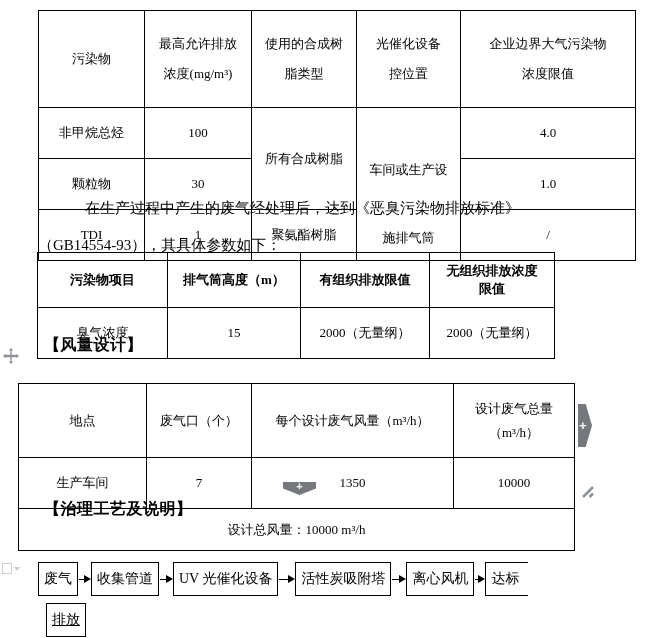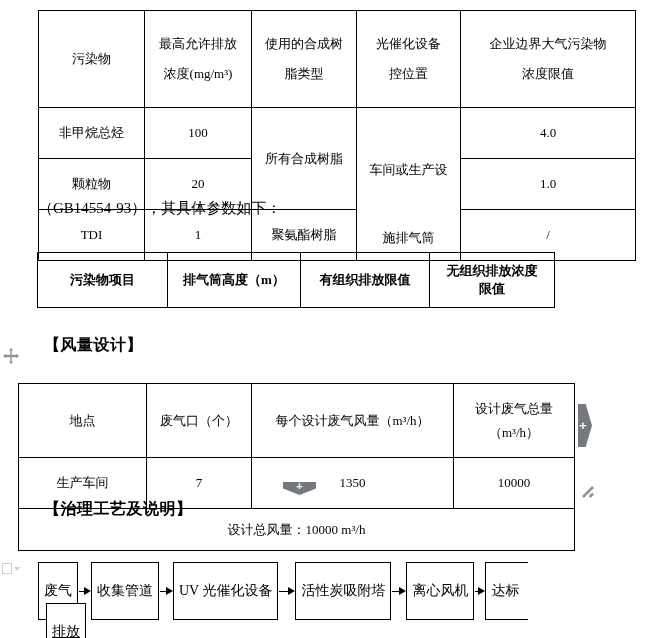--- a/index.html
+++ b/index.html
@@ -50,21 +50,21 @@
   .insert-bottom .plus{color:#fff;font-family:"Liberation Sans",sans-serif;font-weight:bold;
     font-size:11px;line-height:9px;}
   .resize-icon{position:absolute;left:581px;top:484px;width:13px;height:13px;}
   .anchor-icon{position:absolute;left:2px;top:563px;width:18px;height:11px;}
   .anchor-icon .bx{position:absolute;left:0;top:0;width:8px;height:9px;border:1px solid #cfcfcf;}
   .anchor-icon .tri{position:absolute;left:12px;top:4px;width:0;height:0;
     border-left:3px solid transparent;border-right:3px solid transparent;border-top:4px solid #cfcfcf;}
 
   
   .fc{position:absolute;left:38px;top:562px;display:flex;align-items:center;}
-  .fc-box{border:1px solid #000;height:24px;line-height:23px;padding:16px 5px;
+  .fc-box{border:1px solid #000;height:24px;line-height:23px;padding:4px 5px;
           font-size:14px;white-space:nowrap;background:#fff;}
   .fc-box.open-right{border-right:none;padding-right:9px;}
   .fc-arrow{height:1px;background:#000;position:relative;margin:0 2px 0 1px;}
   .fc-arrow::after{content:"";position:absolute;right:-2px;top:-3.5px;width:0;height:0;
       border-left:7px solid #000;border-top:4px solid transparent;border-bottom:4px solid transparent;}
   .a1{width:10px}.a2{width:11px}.a3{width:14px}.a4{width:12px}.a5{width:8px}
   .fc-wrap{position:absolute;left:46px;top:603px;}
   .fc-wrap .fc-box{display:inline-block;text-decoration:underline;}
 </style>
 </head>
@@ -105,53 +105,60 @@
       <td>100</td>
       <td rowspan="2">所有合成树脂</td>
       <td rowspan="3">
         <div class="mline">车间或生产设</div>
         <div class="mline">施排气筒</div>
       </td>
       <td>4.0</td>
     </tr>
     <tr class="data">
       <td>颗粒物</td>
-      <td>20</td>
+      <td>30</td>
       <td>1.0</td>
     </tr>
     <tr class="data">
       <td>TDI</td>
       <td>1</td>
       <td>聚氨酯树脂</td>
       <td>/</td>
     </tr>
   </tbody>
     </table>
 
   <div class="para">
+    <div class="indent">在生产过程中产生的废气经处理后，达到《恶臭污染物排放标准》</div>
     <div>（GB14554-93），其具体参数如下：</div>
   </div>
 
   <table class="t2">
     <colgroup>
         <col style="width:130px">
         <col style="width:133px">
         <col style="width:129px">
         <col style="width:125px">
       </colgroup>
     <tbody>
         <tr>
       <td class="hdr">污染物项目</td>
       <td class="hdr">排气筒高度（m）</td>
       <td class="hdr">有组织排放限值</td>
       <td class="hdr">
         <div class="hline">无组织排放浓度</div>
         <div class="hline">限值</div>
       </td>
     </tr>
+    <tr class="data">
+      <td>臭气浓度</td>
+      <td>15</td>
+      <td>2000（无量纲）</td>
+      <td>2000（无量纲）</td>
+    </tr>
   </tbody>
     </table>
 
   <div class="ghead h-airflow">【风量设计】</div>
 
   <div class="move-handle">
     <svg width="16" height="16" viewBox="0 0 16 16">
       <path d="M8 0 L10.3 2.6 H8.7 V6.7 H13.4 V5.7 L16 8 L13.4 10.3 V9.3 H8.7 V13.4 H10.3 L8 16 L5.7 13.4 H7.3 V9.3 H2.6 V10.3 L0 8 L2.6 5.7 V6.7 H7.3 V2.6 H5.7 Z" fill="#8f9296"></path>
     </svg>
   </div>

